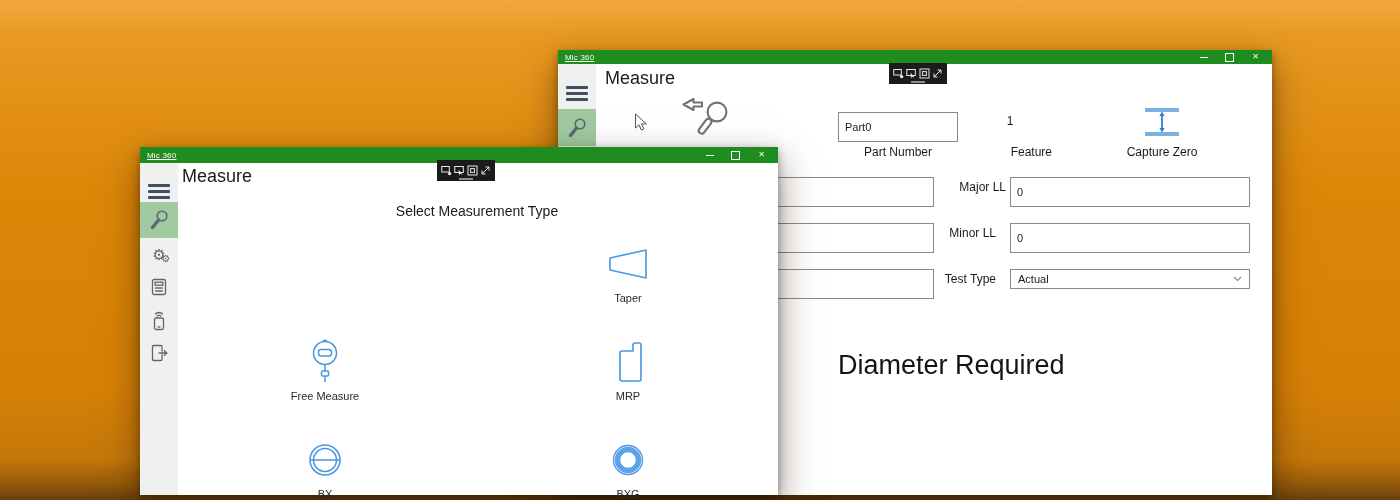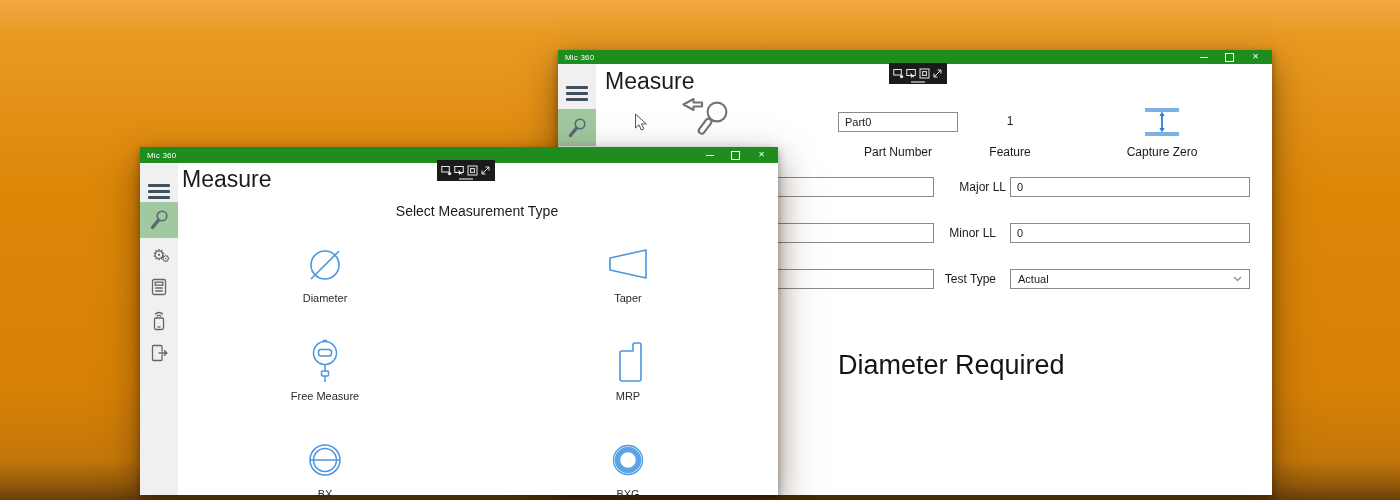--- a/index.html
+++ b/index.html
@@ -3,36 +3,36 @@
 <meta charset="utf-8">
 <style>
   html,body{margin:0;padding:0;}
   body{
     width:1400px;height:500px;overflow:hidden;position:relative;
     font-family:"Liberation Sans",sans-serif;
     background:linear-gradient(180deg,#f2a741 0%,#e99a22 7%,#dc8708 38%,#d68106 78%,#c4770a 92%,#93590a 97%,#66400a 100%);
   }
   .window{position:absolute;background:#fff;box-shadow:0 14px 34px rgba(45,22,0,.5),0 3px 8px rgba(0,0,0,.35);}
   .titlebar{position:absolute;left:0;right:0;top:0;background:#1f8c1f;color:#fff;display:flex;align-items:center;}
-  .wtitle{font-size:8px;padding-left:7px;letter-spacing:.2px;}
+  .wtitle{font-size:8px;padding-left:7px;letter-spacing:.2px;text-decoration:underline;}
   .controls{margin-left:auto;display:flex;align-items:center;gap:15px;padding-right:11px;height:100%;}
   .ctrl{width:11px;height:11px;display:flex;align-items:center;justify-content:center;cursor:default;}
   .min-glyph{display:block;width:8px;border-top:1px solid #fff;}
   .max-glyph{display:block;width:7px;height:7px;border:1px solid #fff;}
   .close-glyph{font-size:8px;line-height:8px;color:#fff;}
   .sidebar{position:absolute;left:0;width:38px;background:#f0f0f0;}
   .ham{position:absolute;left:8px;width:22px;}
   .ham i{display:block;height:3px;background:#41505c;margin-bottom:3px;border-radius:1px;}
   .sideitem{position:absolute;left:0;width:38px;display:flex;align-items:center;justify-content:center;}
   .sideitem.selected{background:#a0c9a0;}
   .gicon{color:#5d6770;}
-  .header-title{position:absolute;font-size:23px;color:#1c1c1c;}
+  .header-title{position:absolute;font-size:18px;color:#1c1c1c;}
   .capturebar{position:absolute;width:58px;height:21px;background:#1b1b1b;display:flex;align-items:center;justify-content:space-around;padding:0 3px;box-sizing:border-box;}
   .capturebar::after{content:"";position:absolute;bottom:1px;left:50%;margin-left:-7px;width:14px;height:2px;background:#8e8e8e;}
-  .tbox{position:absolute;box-sizing:border-box;height:20px;border:1px solid #8a8a8a;background:#fff;font-family:"Liberation Sans",sans-serif;font-size:11px;color:#1a1a1a;padding:0 6px;outline:none;}
+  .tbox{position:absolute;box-sizing:border-box;height:30px;border:1px solid #8a8a8a;background:#fff;font-family:"Liberation Sans",sans-serif;font-size:11px;color:#1a1a1a;padding:0 6px;outline:none;}
   .flabel{position:absolute;font-size:12px;color:#1a1a1a;}
   .combo{position:absolute;box-sizing:border-box;height:20px;border:1px solid #8a8a8a;background:#fff;font-size:11px;color:#1a1a1a;display:flex;align-items:center;padding:0 7px;cursor:default;}
   .combo .chev{margin-left:auto;}
   .status-msg{position:absolute;font-size:27px;color:#141414;}
   .heading{position:absolute;text-align:center;font-size:14px;color:#1a1a1a;}
   .mcell{position:absolute;width:140px;text-align:center;cursor:default;}
   .mcell .iconbox{height:48px;display:flex;align-items:center;justify-content:center;}
   .mcell .mlabel{font-size:11px;color:#2a2a2a;margin-top:4px;}
   .gearwrap{position:relative;line-height:1;}
   .gearwrap .g1{font-size:15px;}
@@ -103,21 +103,21 @@
   </svg>
 
   <svg style="position:absolute;left:76px;top:63px;" width="14" height="19" viewBox="0 0 14 19">
     <path d="M1.5 1 L1.5 15 L5 11.8 L7.3 17 L9.8 15.9 L7.5 10.9 L12.3 10.9 Z" fill="#fdfdfd" stroke="#555" stroke-width="1"></path>
   </svg>
 
   <input class="tbox" style="left: 280px; top: 62px; width: 120px;" value="Part0">
   <div class="flabel" style="left:280px;top:95px;width:120px;text-align:center;">Part Number</div>
 
   <div class="flabel" style="left:430px;top:64px;width:44px;text-align:center;">1</div>
-  <div class="flabel" style="left:410px;top:95px;width:84px;text-align:center;">Feature</div>
+  <div class="flabel" style="left:410px;top:95px;width:84px;text-align:right;">Feature</div>
 
   <svg style="position:absolute;left:583px;top:57px;" width="42" height="30" viewBox="0 0 42 30">
     <rect x="4" y="1" width="34" height="4" fill="#7cb1e4"></rect>
     <rect x="4" y="25" width="34" height="4" fill="#7cb1e4"></rect>
     <line x1="21" y1="6.5" x2="21" y2="23.5" stroke="#2e7fd2" stroke-width="1.8"></line>
     <path d="M21 4.5 L18.4 9 L23.6 9 Z" fill="#2e7fd2"></path>
     <path d="M21 25.5 L18.4 21 L23.6 21 Z" fill="#2e7fd2"></path>
   </svg>
   <div class="flabel" style="left:563px;top:95px;width:82px;text-align:center;">Capture Zero</div>
 
@@ -211,29 +211,20 @@
         <rect x="1" y="1" width="9" height="9"></rect>
         <rect x="3.6" y="3.6" width="3.8" height="3.8"></rect>
       </svg>
     <svg width="11" height="11" viewBox="0 0 11 11" fill="none" stroke="#e8e8e8" stroke-width="1">
         <path d="M2 9 L9 2 M9 2 H5.5 M9 2 V5.5 M2 9 H5.5 M2 9 V5.5"></path>
       </svg>
   </div>
 
   <div class="heading" style="left:137px;top:56px;width:400px;">Select Measurement Type</div>
 
-  <div class="mcell" style="left:115px;top:93px;">
-    <div class="iconbox">
-        <svg width="46" height="46" viewBox="0 0 46 46" fill="none" stroke="#4a96e0" stroke-width="1.6">
-      <circle cx="23" cy="24" r="14"></circle>
-          <line x1="9" y1="38" x2="37" y2="10"></line>
-    </svg>
-      </div>
-    <div class="mlabel">Diameter</div>
-  </div>
 
   <div class="mcell" style="left:418px;top:93px;">
     <div class="iconbox">
         <svg width="42" height="40" viewBox="0 0 42 40" fill="none" stroke="#4a96e0" stroke-width="1.6" stroke-linejoin="round">
       <path d="M3 14 L3 26 L39 34 L39 6 Z"></path>
     </svg>
       </div>
     <div class="mlabel">Taper</div>
   </div>
 

